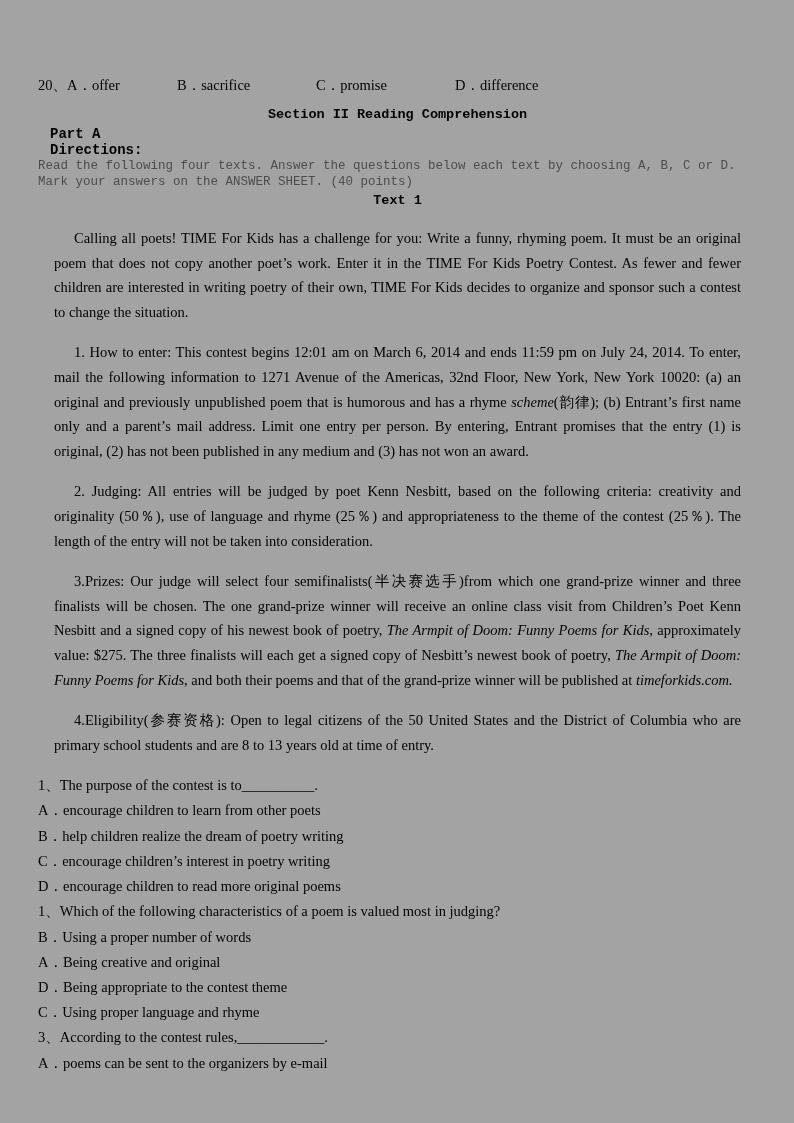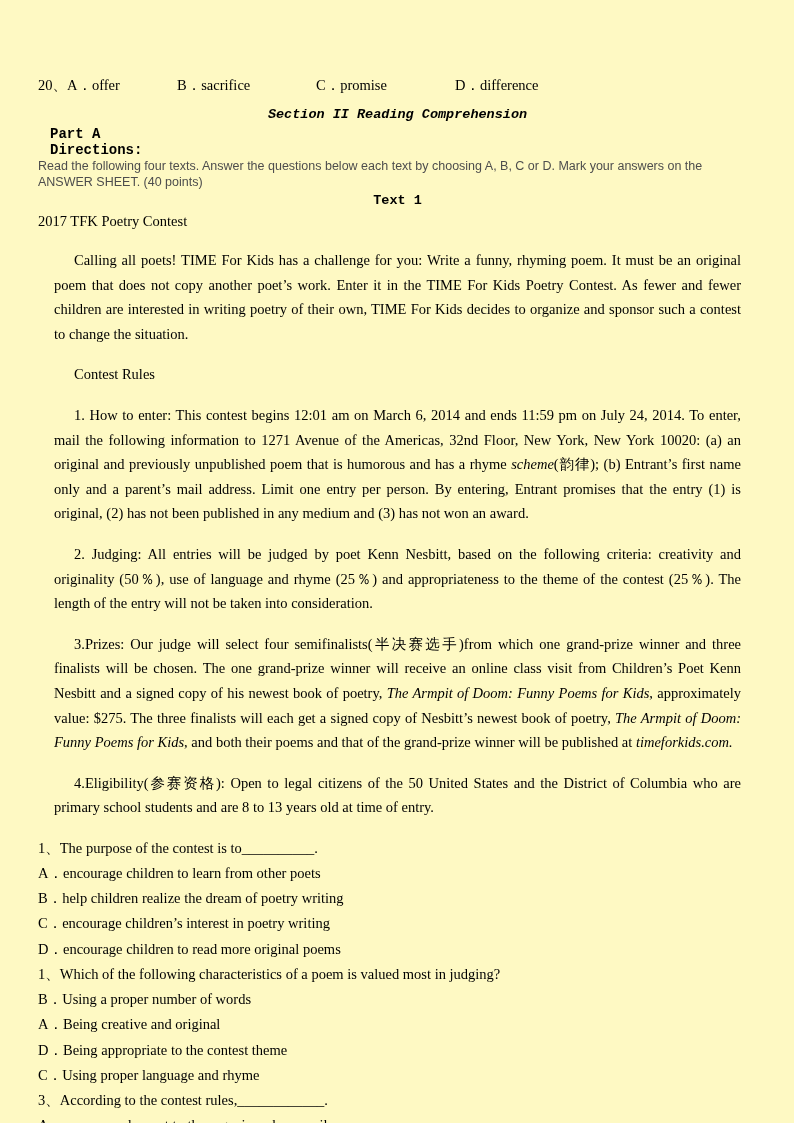--- a/index.html
+++ b/index.html
@@ -6,36 +6,36 @@
   html, body { margin: 0; padding: 0; }
   body {
     width: 794px; height: 1123px;
     background: #ffffff; color: #000000;
     font-family: "Liberation Serif", serif;
   }
   .page {
     width: 794px; height: 1123px;
     padding: 76px 37px 0 38px;
     overflow: hidden;
-    background: #fef9c3;
+    background: #a3a3a3;
   }
   .q20-row { display: flex; font-size: 14.5px; line-height: 18px; margin-bottom: 4px; }
   .q20-cell { width: 139px; }
   .q20-cell:last-child { width: auto; }
 
   .section-title {
     font-family: "Liberation Mono", monospace; font-weight: 700;
-    font-size: 13.5px; text-align: center; line-height: 20px; margin: 11px 0 1px 0; font-style: italic;
+    font-size: 13.5px; text-align: center; line-height: 20px; margin: 11px 0 1px 0;
   }
   .bold-label {
     font-family: "Liberation Mono", monospace; font-weight: 700;
     font-size: 14px; line-height: 16px; padding-left: 12px;
   }
   .directions-text {
-    font-family: Liberation Sans, sans-serif;
+    font-family: Liberation Mono, monospace;
     font-size: 12.5px; color: #4d4d4d; line-height: 15.5px; margin: 1px 0 2px 0;
   }
   .text1-heading {
     font-family: "Liberation Mono", monospace; font-weight: 700;
     font-size: 13.5px; text-align: center; line-height: 18px; margin: 1px 0;
   }
   .passage-title { font-size: 14.5px; line-height: 21px; }
 
   .body-para {
     margin: 16px; font-size: 14.5px; line-height: 24.6px;
@@ -57,25 +57,23 @@
     <span class="q20-cell">C．promise</span>
     <span class="q20-cell">D．difference</span>
   </div>
 
   <div class="section-title">Section II Reading Comprehension</div>
   <div class="bold-label">Part A</div>
   <div class="bold-label">Directions:</div>
   <div class="directions-text">Read the following four texts. Answer the questions below each text by choosing A, B, C or D. Mark your answers on the ANSWER SHEET.  (40 points)</div>
 
   <div class="text1-heading">Text 1</div>
-  <div class="passage-title">2017 TFK Poetry Contest</div>
 
   <p class="body-para"><span>Calling all poets! TIME For Kids has a challenge for you: Write a funny, rhyming poem. It must be an original poem that does not copy another poet’s work. Enter it in the TIME For Kids Poetry Contest. As fewer and fewer children are interested in writing poetry of their own, TIME For Kids decides to organize and sponsor such a contest to change the situation.</span></p>
 
-  <p class="body-para"><span>Contest Rules</span></p>
 
   <p class="body-para"><span>1. How to enter: This contest begins 12:01 am on March 6, 2014 and ends 11:59 pm on July 24, 2014. To enter, mail the following information to 1271 Avenue of the Americas, 32nd Floor, New York, New York 10020: (a) an original and previously unpublished poem that is humorous and has a rhyme </span><span class="it">scheme</span><span>(韵律); (b) Entrant’s first name only and a parent’s mail address. Limit one entry per person. By entering, Entrant promises that the entry (1) is original, (2) has not been published in any medium and (3) has not won an award.</span></p>
 
   <p class="body-para"><span>2. Judging: All entries will be judged by poet Kenn Nesbitt, based on the following criteria: creativity and originality (50％), use of language and rhyme (25％) and appropriateness to the theme of the contest (25％). The length of the entry will not be taken into consideration.</span></p>
 
   <p class="body-para"><span>3.Prizes: Our judge will select four semifinalists(半决赛选手)from which one grand-prize winner and three finalists will be chosen. The one grand-prize winner will receive an online class visit from Children’s Poet Kenn Nesbitt and a signed copy of his newest book of poetry, </span><span class="it">The Armpit of Doom: Funny Poems for Kids</span><span>, approximately value: $275. The three finalists will each get a signed copy of Nesbitt’s newest book of poetry, </span><span class="it">The Armpit of Doom: Funny Poems for Kids</span><span>, and both their poems and that of the grand-prize winner will be published at </span><span class="it">timeforkids.com.</span></p>
 
   <p class="body-para"><span>4.Eligibility(参赛资格): Open to legal citizens of the 50 United States and the District of Columbia who are primary school students and are 8 to 13 years old at time of entry.</span></p>
 
 

